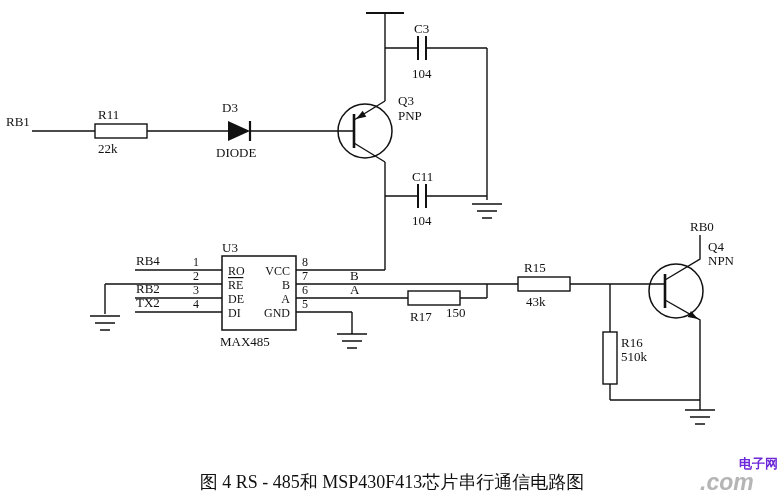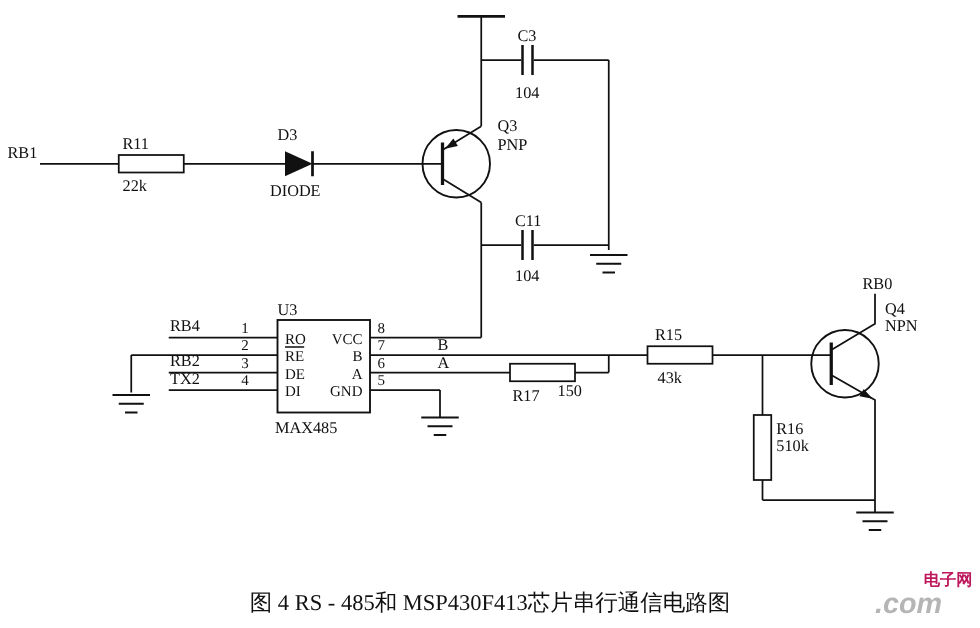--- a/index.html
+++ b/index.html
@@ -10,21 +10,21 @@
   svg text {
     font-family:"Liberation Serif", serif;
     fill:#111;
   }
   .watermark { position:absolute; right:6px; bottom:8px; width:104px; height:42px; }
   .wm-brand {
     position:absolute; left:0; top:0; color:#c41111; font-weight:bold; font-style:italic;
     font-size:27px; font-family:"Liberation Sans", sans-serif; letter-spacing:1px;
   }
   .wm-site {
-    position:absolute; right:0; top:3px; color:#be185d; font-weight:bold;
+    position:absolute; right:0; top:3px; color:#6d28d9; font-weight:bold;
     font-size:13px; font-family:Liberation Serif, serif;
   }
   .wm-domain {
     position:absolute; left:26px; top:17px; color:#b5b5b5; font-weight:bold; font-style:italic;
     font-size:23px; font-family:"Liberation Sans", sans-serif;
   }
 </style>
 </head>
 <body>
 

